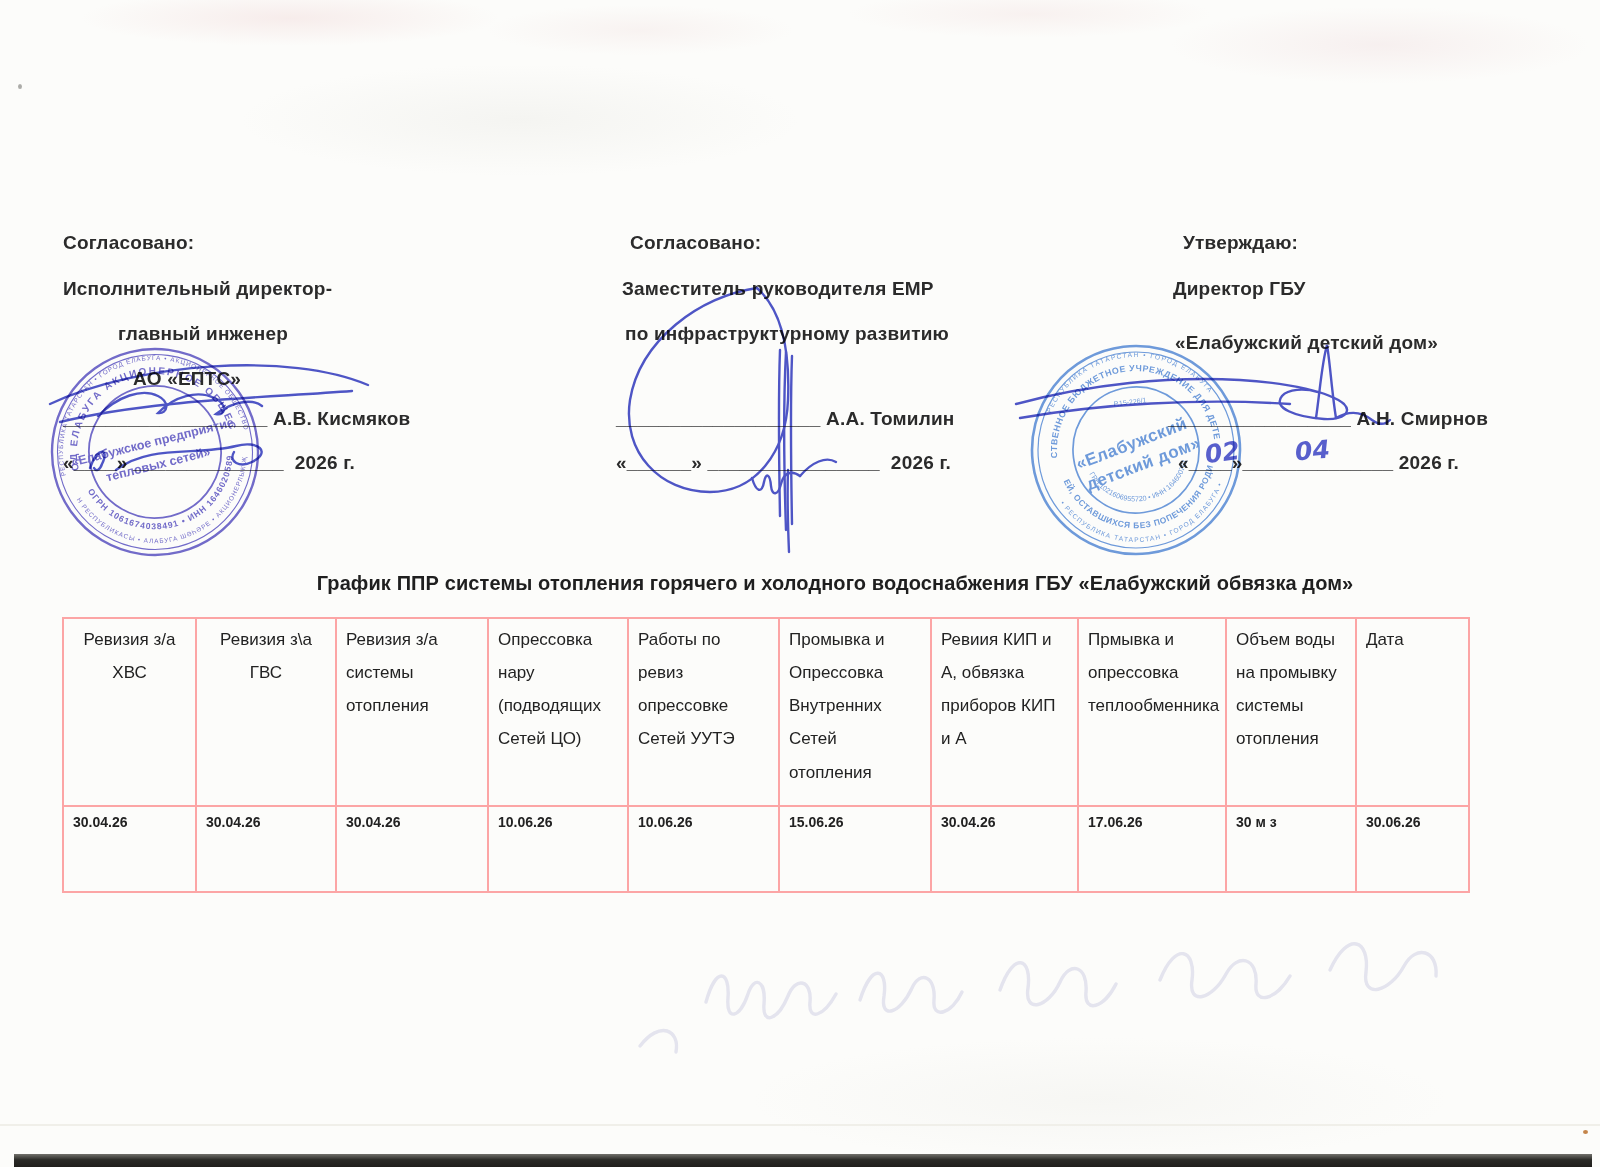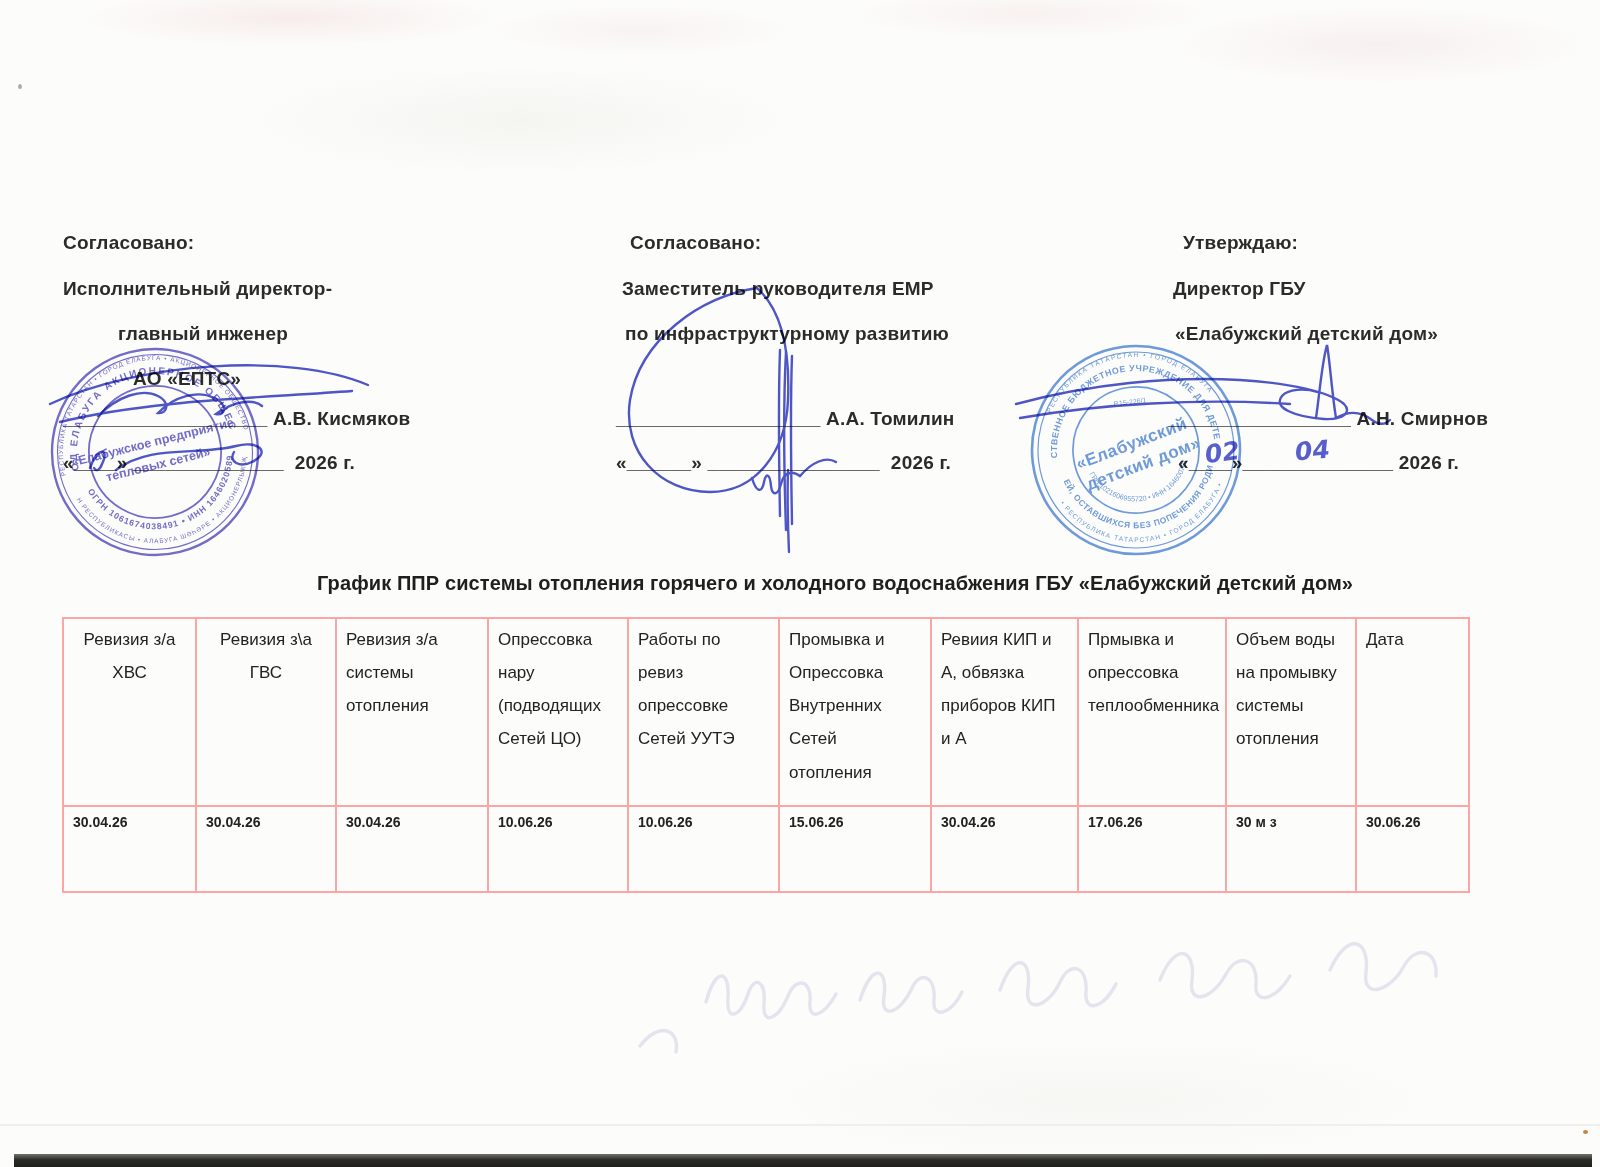--- a/index.html
+++ b/index.html
@@ -74,27 +74,27 @@
 <div class="abs toptext" style="left:63px;top:452px;"><span class="blank">«____» ______________</span>&nbsp;&nbsp;<span>2026 г.</span></div>
 
 <div class="abs toptext" style="left:630px;top:232px;">Согласовано:</div>
 <div class="abs toptext" style="left:622px;top:278px;">Заместитель руководителя ЕМР</div>
 <div class="abs toptext" style="left:625px;top:323px;">по инфраструктурному развитию</div>
 <div class="abs toptext" style="left:616px;top:408px;"><span class="blank">___________________</span>&nbsp;<span>А.А. Томилин</span></div>
 <div class="abs toptext" style="left:616px;top:452px;"><span class="blank">«______» ________________</span>&nbsp;&nbsp;<span>2026 г.</span></div>
 
 <div class="abs toptext" style="left:1183px;top:232px;">Утверждаю:</div>
 <div class="abs toptext" style="left:1173px;top:278px;">Директор ГБУ</div>
-<div class="abs toptext" style="left:1175px;top:323px;">«Елабужский детский дом»</div>
+<div class="abs toptext" style="left:1175px;top:332px;">«Елабужский детский дом»</div>
 <div class="abs toptext" style="left:1168px;top:408px;"><span class="blank">_________________</span>&nbsp;<span>А.Н. Смирнов</span></div>
 <div class="abs toptext" style="left:1178px;top:452px;"><span class="blank">«____»______________</span>&nbsp;<span>2026 г.</span></div>
 <div class="abs hand" style="left:1205px;top:438px;font-size:25px;transform:rotate(-8deg);">02</div>
 <div class="abs hand" style="left:1295px;top:436px;font-size:25px;transform:rotate(-5deg);">04</div>
 
-<div class="abs page-title">График ППР системы отопления горячего и холодного водоснабжения ГБУ «Елабужский детский дом»</div>
+<div class="abs page-title">График ППР системы отопления горячего и холодного водоснабжения ГБУ «Елабужский обвязка дом»</div>
 
 <table class="ppr">
   <colgroup>
     <col style="width:133px">
       <col style="width:140px">
       <col style="width:152px">
       <col style="width:140px">
       <col style="width:151px">
     <col style="width:152px">
       <col style="width:147px">

